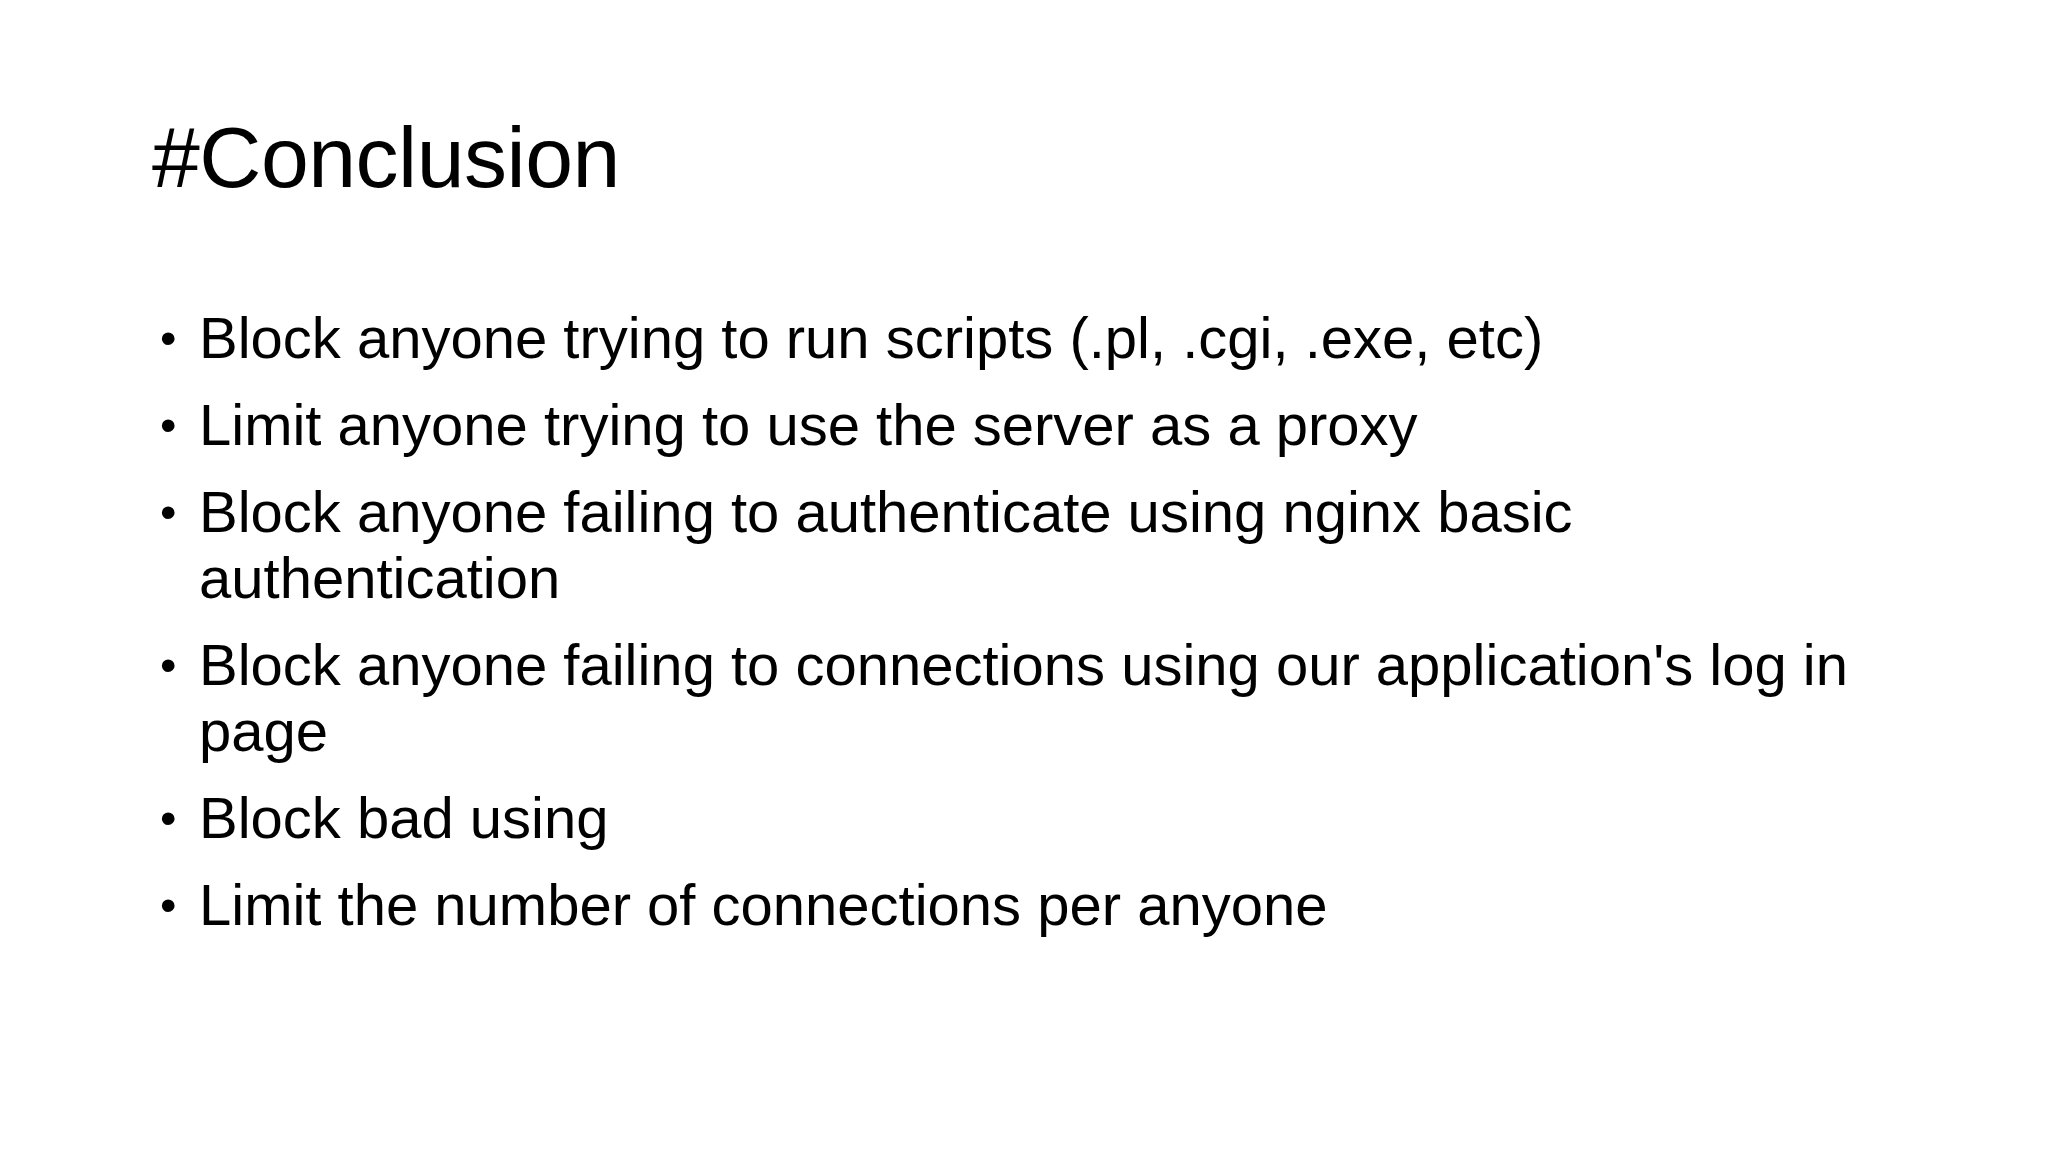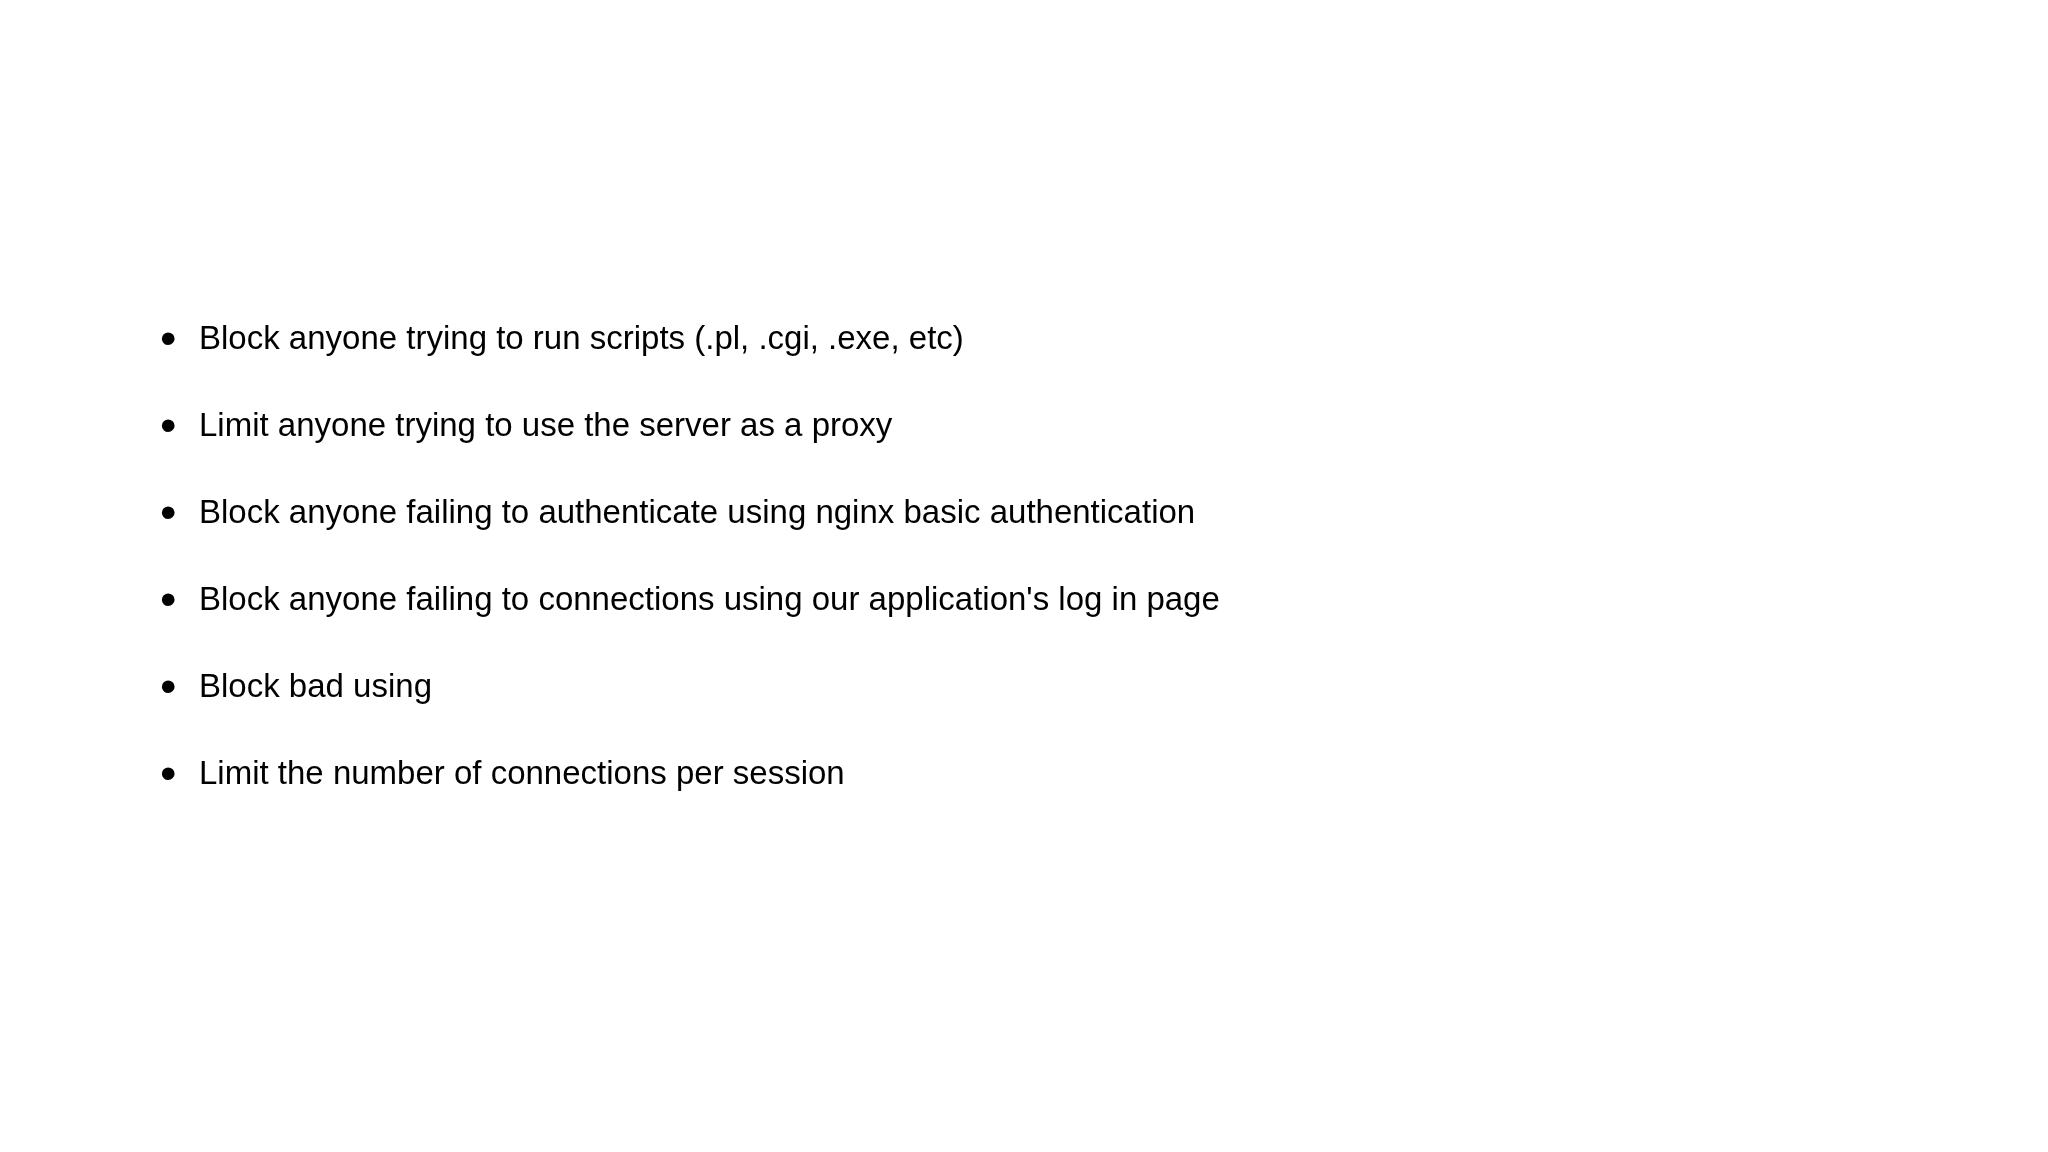--- a/index.html
+++ b/index.html
@@ -47,31 +47,32 @@
     width: 47px;
     font-size: 47px;
     line-height: 66px;
     color: #000000;
     text-align: left;
     padding-left: 8px;
     box-sizing: border-box;
   }
   .bullet-text {
     flex: 1 1 auto;
-    font-size: 33px;
+    font-size: 58px;
     line-height: 66px;
     color: #000000;
     max-width: 1700px;
   }
 </style>
 </head>
 <body>
 
 <div class="slide">
 
+  <div class="slide-title">#Conclusion</div>
 
   <div class="body-block">
 
     <div class="bullet-row">
       <span class="bullet-marker">•</span>
       <span class="bullet-text">Block anyone trying to run scripts (.pl, .cgi, .exe, etc)</span>
     </div>
 
     <div class="bullet-row">
       <span class="bullet-marker">•</span>
@@ -88,17 +89,17 @@
       <span class="bullet-text">Block anyone failing to connections using our application's log in page</span>
     </div>
 
     <div class="bullet-row">
       <span class="bullet-marker">•</span>
       <span class="bullet-text">Block bad using</span>
     </div>
 
     <div class="bullet-row">
       <span class="bullet-marker">•</span>
-      <span class="bullet-text">Limit the number of connections per session</span>
+      <span class="bullet-text">Limit the number of connections per anyone</span>
     </div>
 
   </div>
 </div>
 
 </body></html>

